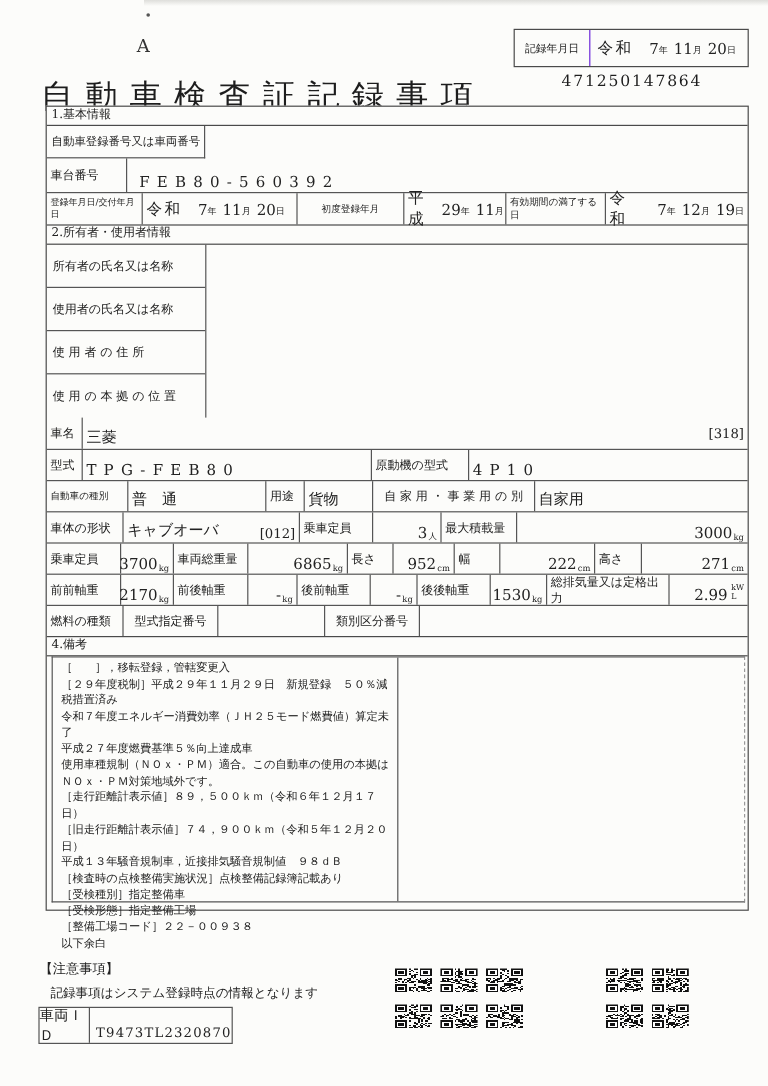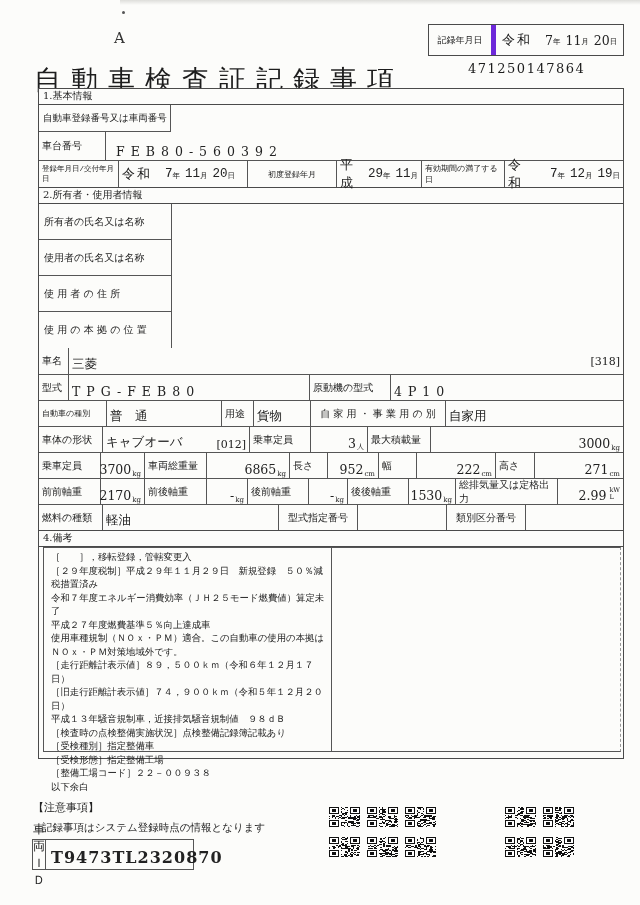--- a/index.html
+++ b/index.html
@@ -10,21 +10,21 @@
               background:linear-gradient(to bottom,#b9b9b4,#fcfcfa);opacity:.45;}
   .speck{position:absolute;left:122px;top:11px;width:3px;height:3px;background:#555;border-radius:50%;}
 
   .mark-a{position:absolute;left:114px;top:29px;font-size:15px;color:#333;}
   .title{position:absolute;left:34px;top:62px;margin:0;font-size:27px;font-weight:normal;
          letter-spacing:10px;color:#1d1d1d;white-space:nowrap;}
   .doc-number{position:absolute;left:468px;top:61px;font-size:13px;letter-spacing:1.5px;color:#1d1d1d;}
 
   .recorded-box{position:absolute;left:428px;top:24px;width:194px;height:30px;border:1px solid #4a4a4a;
                 display:flex;}
-  .rec-label{width:62px;border-right:5px solid #6d28d9;display:flex;align-items:center;justify-content:center;
+  .rec-label{width:62px;border-right:1px solid #6d28d9;display:flex;align-items:center;justify-content:center;
              font-size:9px;text-align:center;}
   .rec-value{flex:1;display:flex;align-items:center;padding-left:6px;}
 
   .era{font-size:13px;letter-spacing:2px;margin-right:8px;}
   .num{font-size:12.5px;margin-left:5px;}
   .u{font-size:7.5px;position:relative;top:2px;}
 
   
   .tbl{position:absolute;left:38px;top:88px;width:584px;border:1px solid #4a4a4a;background:#fcfcfa;}
   .sec-hdr{height:15px;border-bottom:1px solid #4a4a4a;font-size:10px;line-height:14px;padding-left:4px;}
@@ -41,21 +41,21 @@
   .code{font-size:11px;justify-content:flex-end;align-items:center;}
   .unit{font-size:7px;position:relative;top:1px;margin-left:1px;}
   .stack{display:inline-flex;flex-direction:column;font-size:6.5px;line-height:6.5px;
          margin-left:3px;text-align:left;position:relative;top:-3px;}
 
   
   .s1-rowA{display:flex;height:27px;}
   .s1-regbox{width:132px;border-right:1px solid #555;border-bottom:1px solid #555;
              display:flex;align-items:center;padding-left:4px;font-size:9.5px;box-sizing:border-box;}
   .s1-rowB{height:28px;}
-  .s1-rowC{height:26px;font-family:Liberation Mono, monospace;}
+  .s1-rowC{height:26px;}
   .s1-rowC .cell{align-items:center;}
 
   
   .s2-body{display:flex;}
   .s2-labels{width:132px;border-right:1px solid #555;}
   .s2-label{height:36px;border-bottom:1px solid #555;display:flex;align-items:center;
             padding-left:5px;font-size:10px;box-sizing:border-box;}
   .s2-label:last-child{border-bottom:none;}
   .s2-space{flex:1;}
 
@@ -70,21 +70,21 @@
   .remarks-left{width:50%;border-right:1px solid #555;padding:2px 0 0 7px;box-sizing:border-box;}
   .remarks-right{flex:1;}
   .rline{font-size:9.4px;line-height:13.5px;word-break:break-all;}
 
   
   .notice-title{position:absolute;left:33px;top:800px;font-size:11px;}
   .notice-text{position:absolute;left:42px;top:821px;font-size:10.5px;}
   .vid-box{position:absolute;left:32px;top:839px;width:160px;height:29px;border:1px solid #555;display:flex;}
   .vid-label{width:50px;border-right:1px solid #555;display:flex;align-items:center;justify-content:center;
              font-size:12px;}
-  .vid-value{flex:1;display:flex;align-items:flex-end;padding:1px 0 2px 5px;font-size:16px;letter-spacing:1px;font-weight:bold;}
+  .vid-value{flex:1;display:flex;align-items:flex-end;padding:1px 0 2px 5px;font-size:11px;letter-spacing:1px;}
 
   .qr-block{position:absolute;left:329px;top:807px;display:flex;flex-direction:column;gap:10px;}
   .qr-row{display:flex;gap:7px;align-items:center;}
   .qr{width:31px;height:20px;}
   .qr-gap{width:55px;height:1px;}
 </style>
 </head>
 <body>
 
 <div class="page">
@@ -250,21 +250,20 @@
         <div class="cell val right" style="flex:1;align-items:flex-end">
           <span>2.99</span>
           <span class="stack">
             <span>kW</span>
             <span>L</span>
           </span>
         </div>
       </div>
       <div class="row noline">
         <div class="cell rb lab" style="width:64px">燃料の種類</div>
-        <div class="cell rb val" style="width:176px">軽油</div>
         <div class="cell rb lab" style="width:79px;justify-content:center">型式指定番号</div>
         <div class="cell rb val" style="width:89px"></div>
         <div class="cell rb lab" style="width:79px;justify-content:center">類別区分番号</div>
         <div class="cell val" style="flex:1"></div>
       </div>
     </div>
 
     <div class="sec-hdr" style="border-top:1px solid #4a4a4a">4.備考</div>
     <div class="s4-body">
       <div class="remarks-box">

